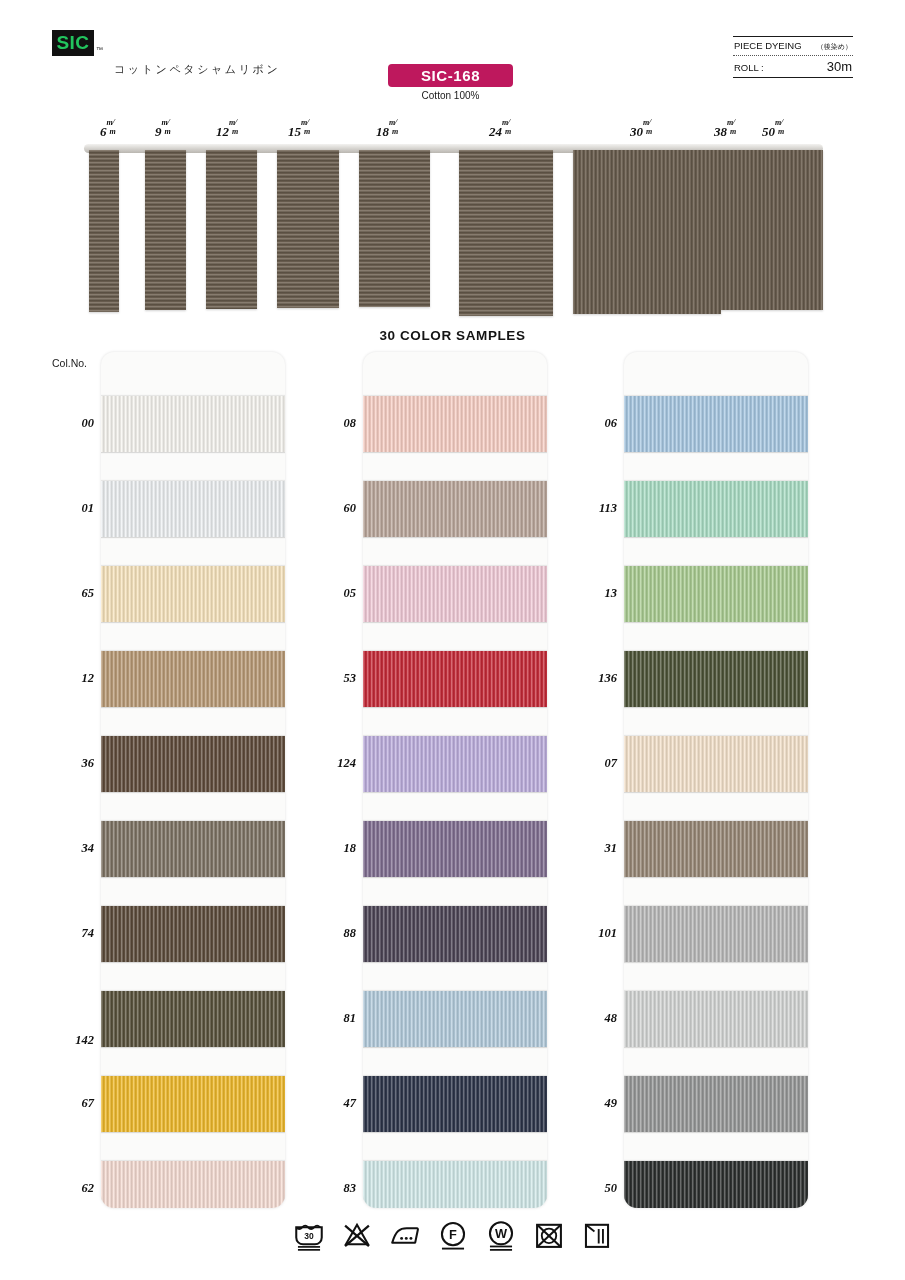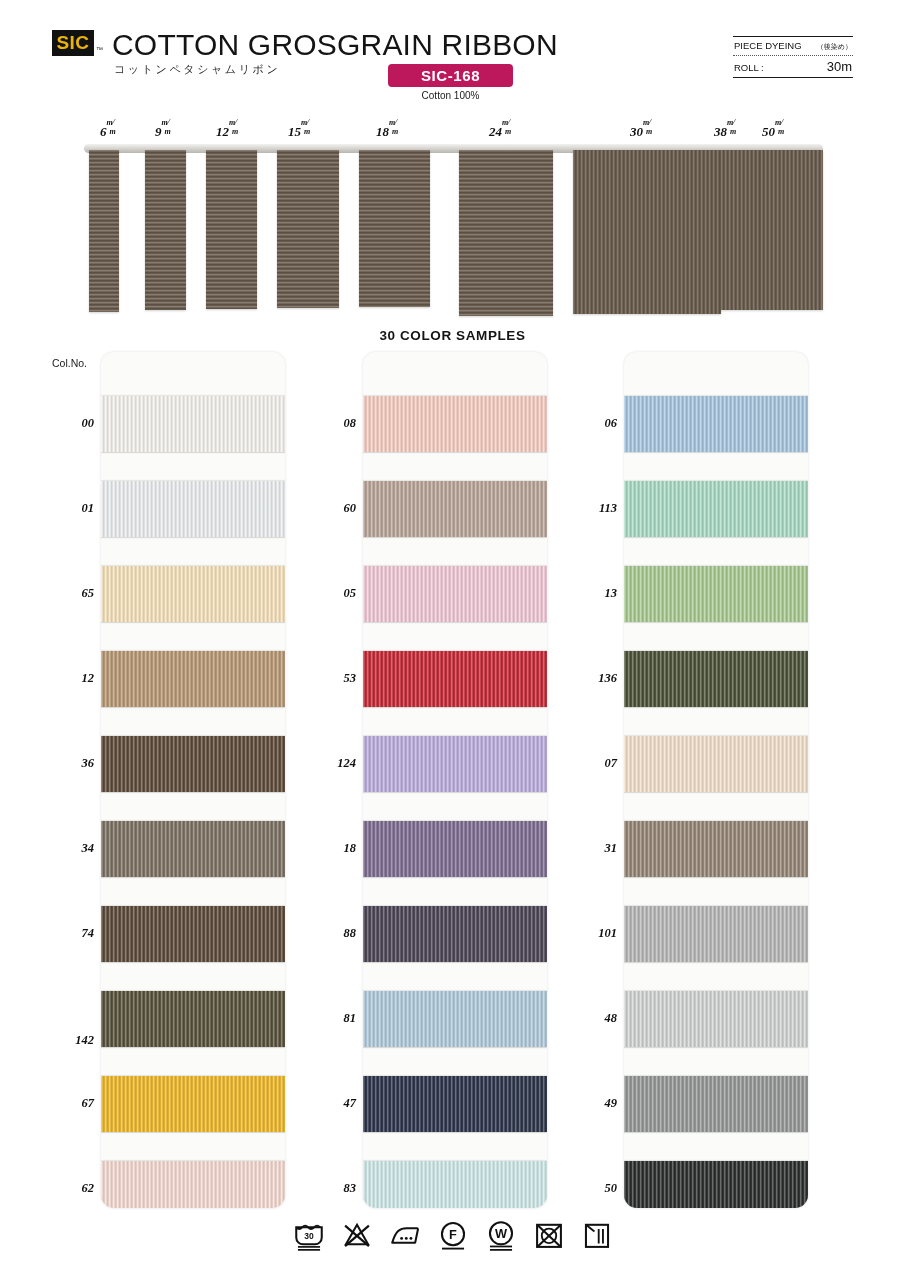--- a/index.html
+++ b/index.html
@@ -20,21 +20,21 @@
   .header {
     position: absolute;
     left: 0; top: 0;
     width: 905px; height: 110px;
   }
   .logo-box {
     position: absolute;
     left: 52px; top: 30px;
     width: 42px; height: 26px;
     background: #111111;
-    color: #eab308;
+    color: #22c55e;
     font-family: "Liberation Sans", sans-serif;
     font-weight: bold;
     font-size: 19px;
     letter-spacing: 0.5px;
     text-align: center;
     line-height: 26px;
   }
   .logo-tm {
     position: absolute;
     left: 96px; top: 46px;
@@ -235,21 +235,20 @@
     gap: 14px;
   }
   .care-sym { width: 34px; height: 34px; }
 </style>
 </head>
 <body>
 
 <div class="header">
   <div class="logo-box">SIC</div>
   <div class="logo-tm">™</div>
-  <div class="main-title">COTTON GROSGRAIN RIBBON</div>
   <div class="sub-title-jp">コットンペタシャムリボン</div>
   <div class="code-badge">SIC-168</div>
   <div class="composition">Cotton 100%</div>
 
   <div class="info-box">
     <div class="info-rule-top"></div>
     <div class="info-row">
       <span class="info-label">PIECE DYEING</span>
       <span class="info-paren">（後染め）</span>
     </div>

